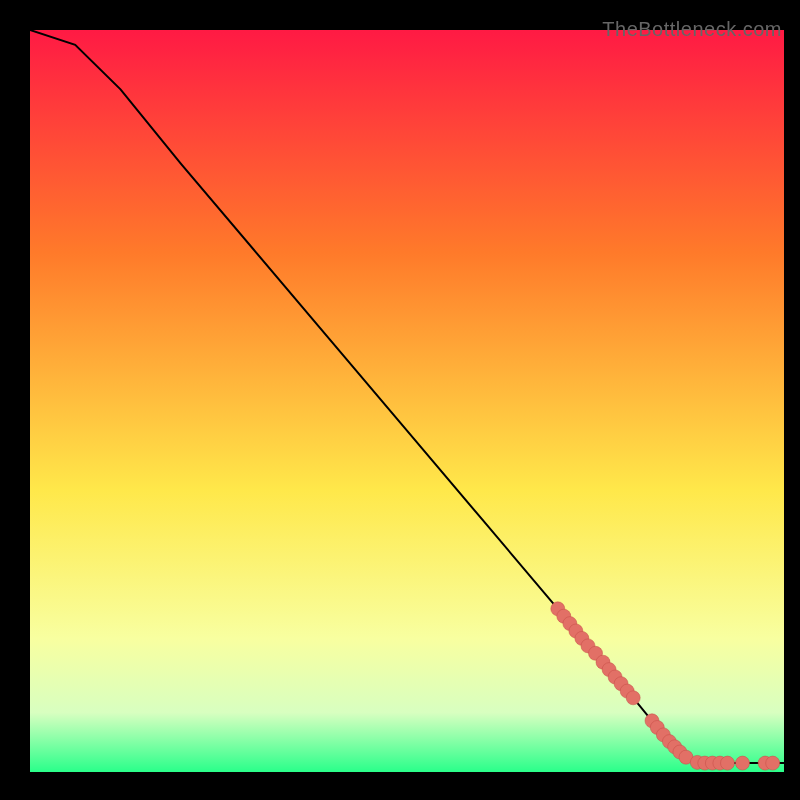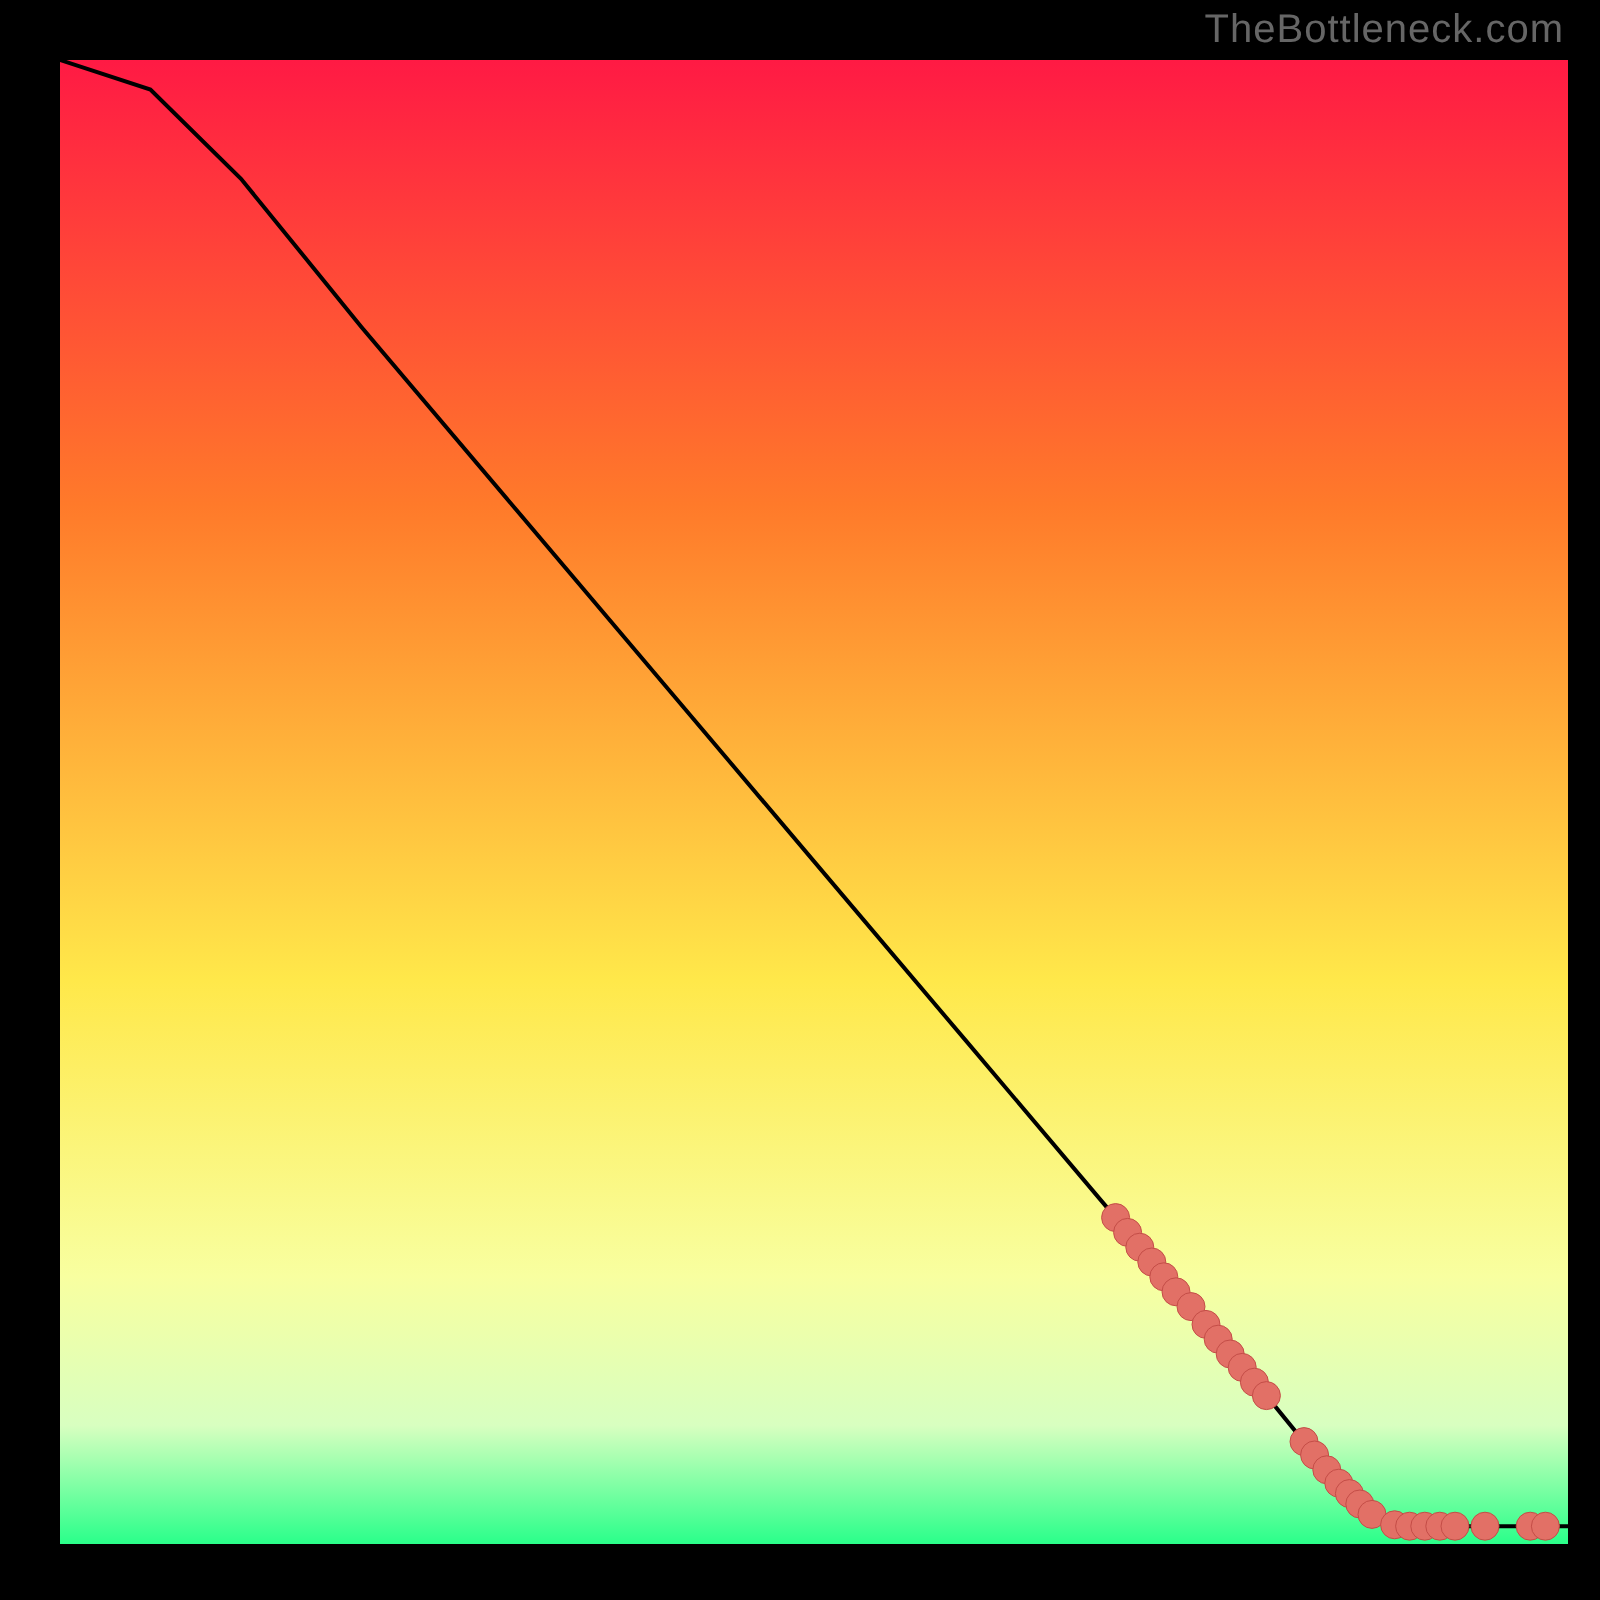--- a/index.html
+++ b/index.html
@@ -6,21 +6,21 @@
     margin: 0;
     padding: 0;
     background: #000;
     width: 800px;
     height: 800px;
     position: relative;
     font-family: Arial, Helvetica, sans-serif;
   }
   .watermark {
     position: absolute;
-    top: 4px;
+    top: 18px;
     right: 18px;
     color: #666;
     font-size: 20px;
     letter-spacing: 0.5px;
     z-index: 10;
     text-align: right;
   }
   .chart-area {
     position: absolute;
     left: 30px;

